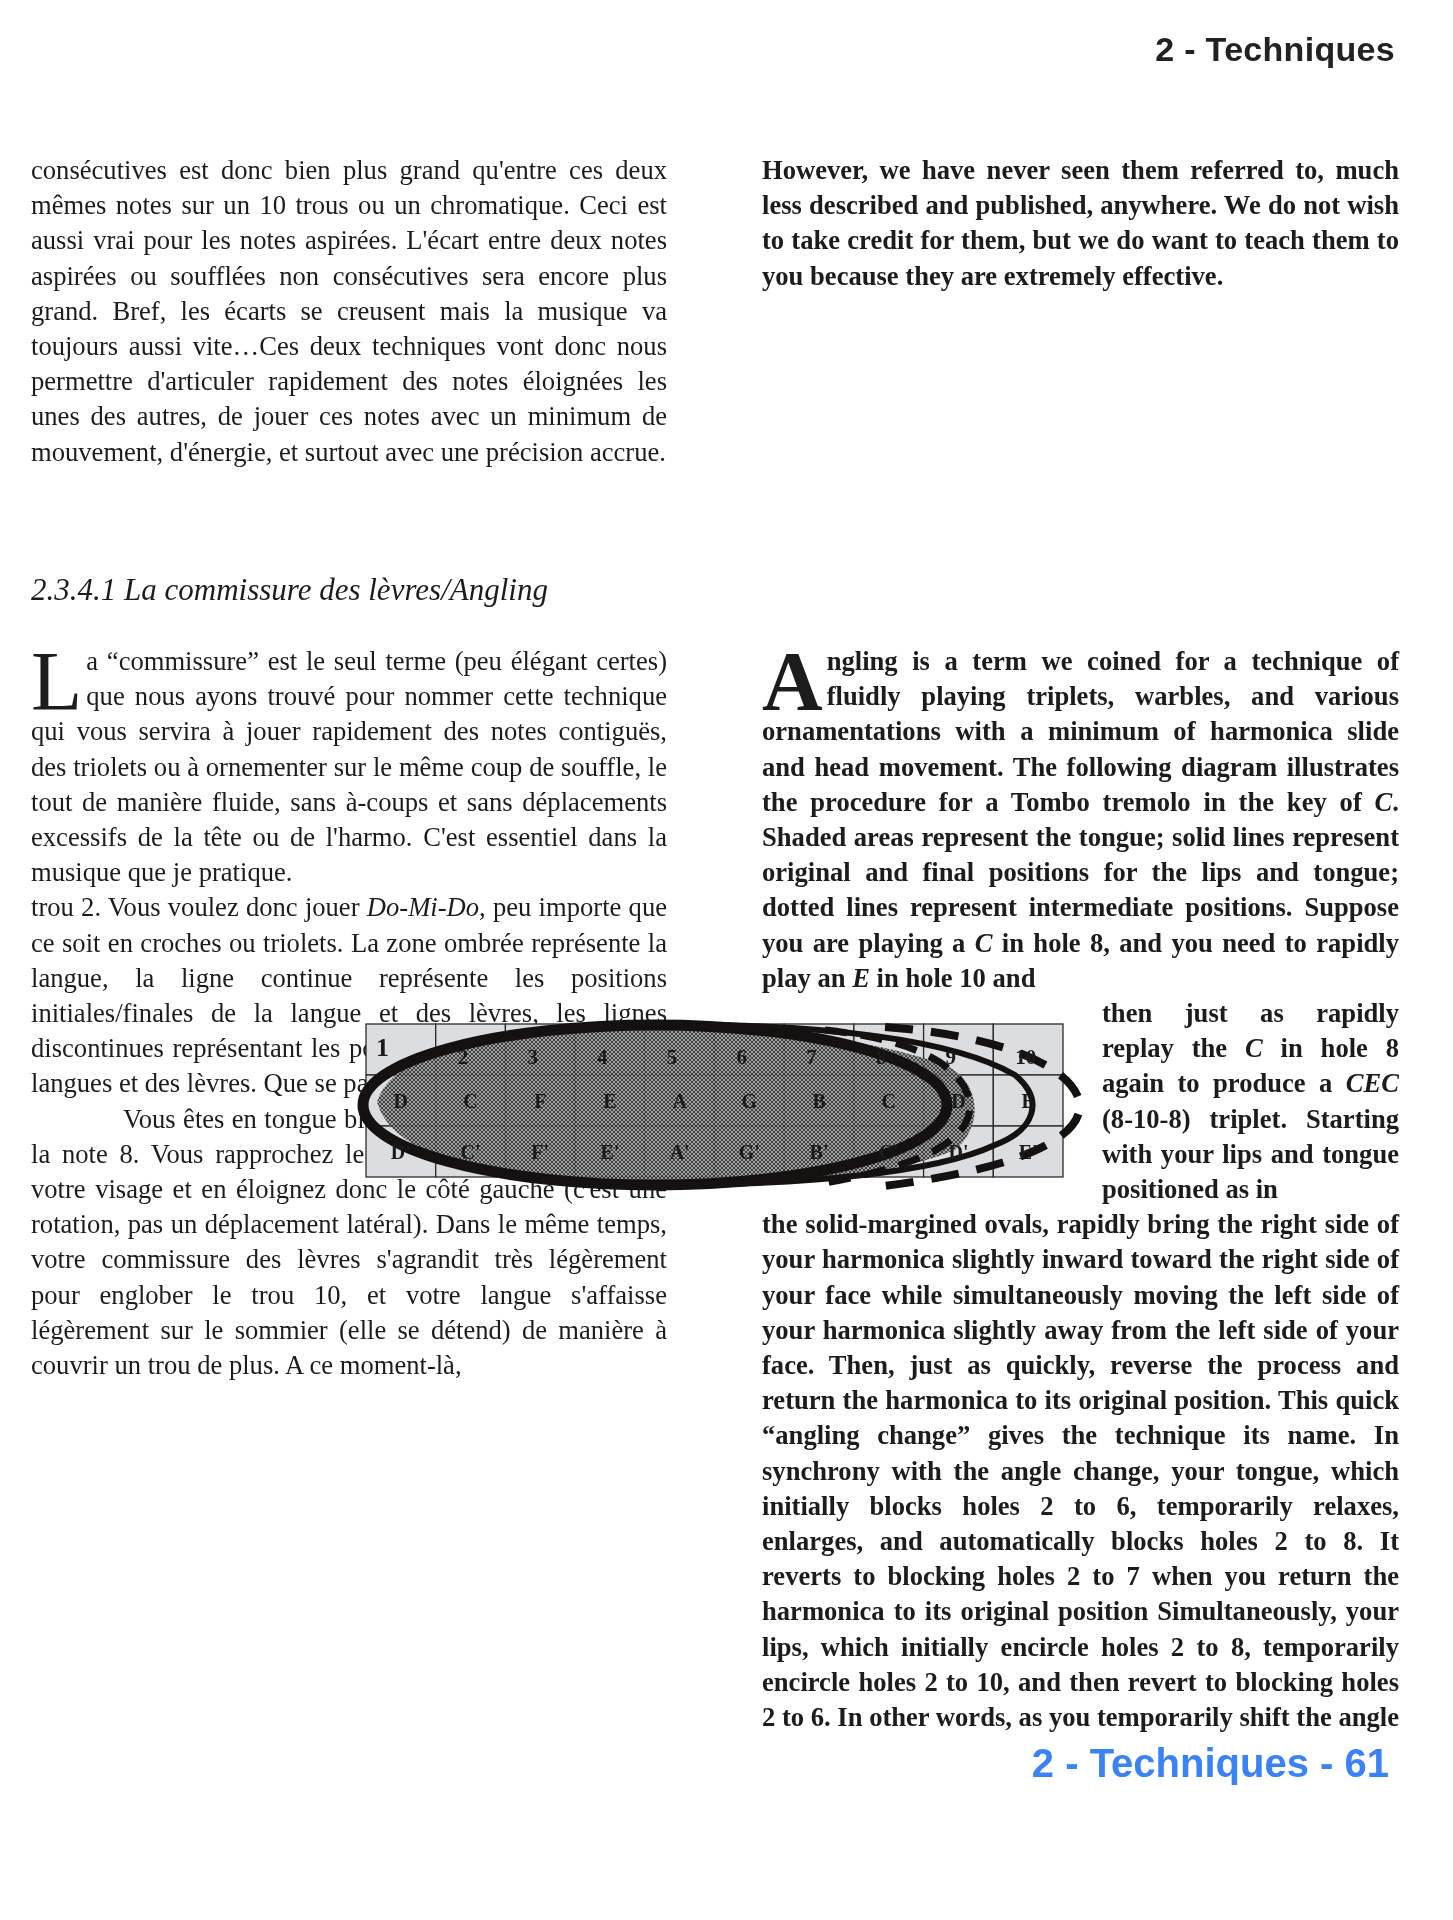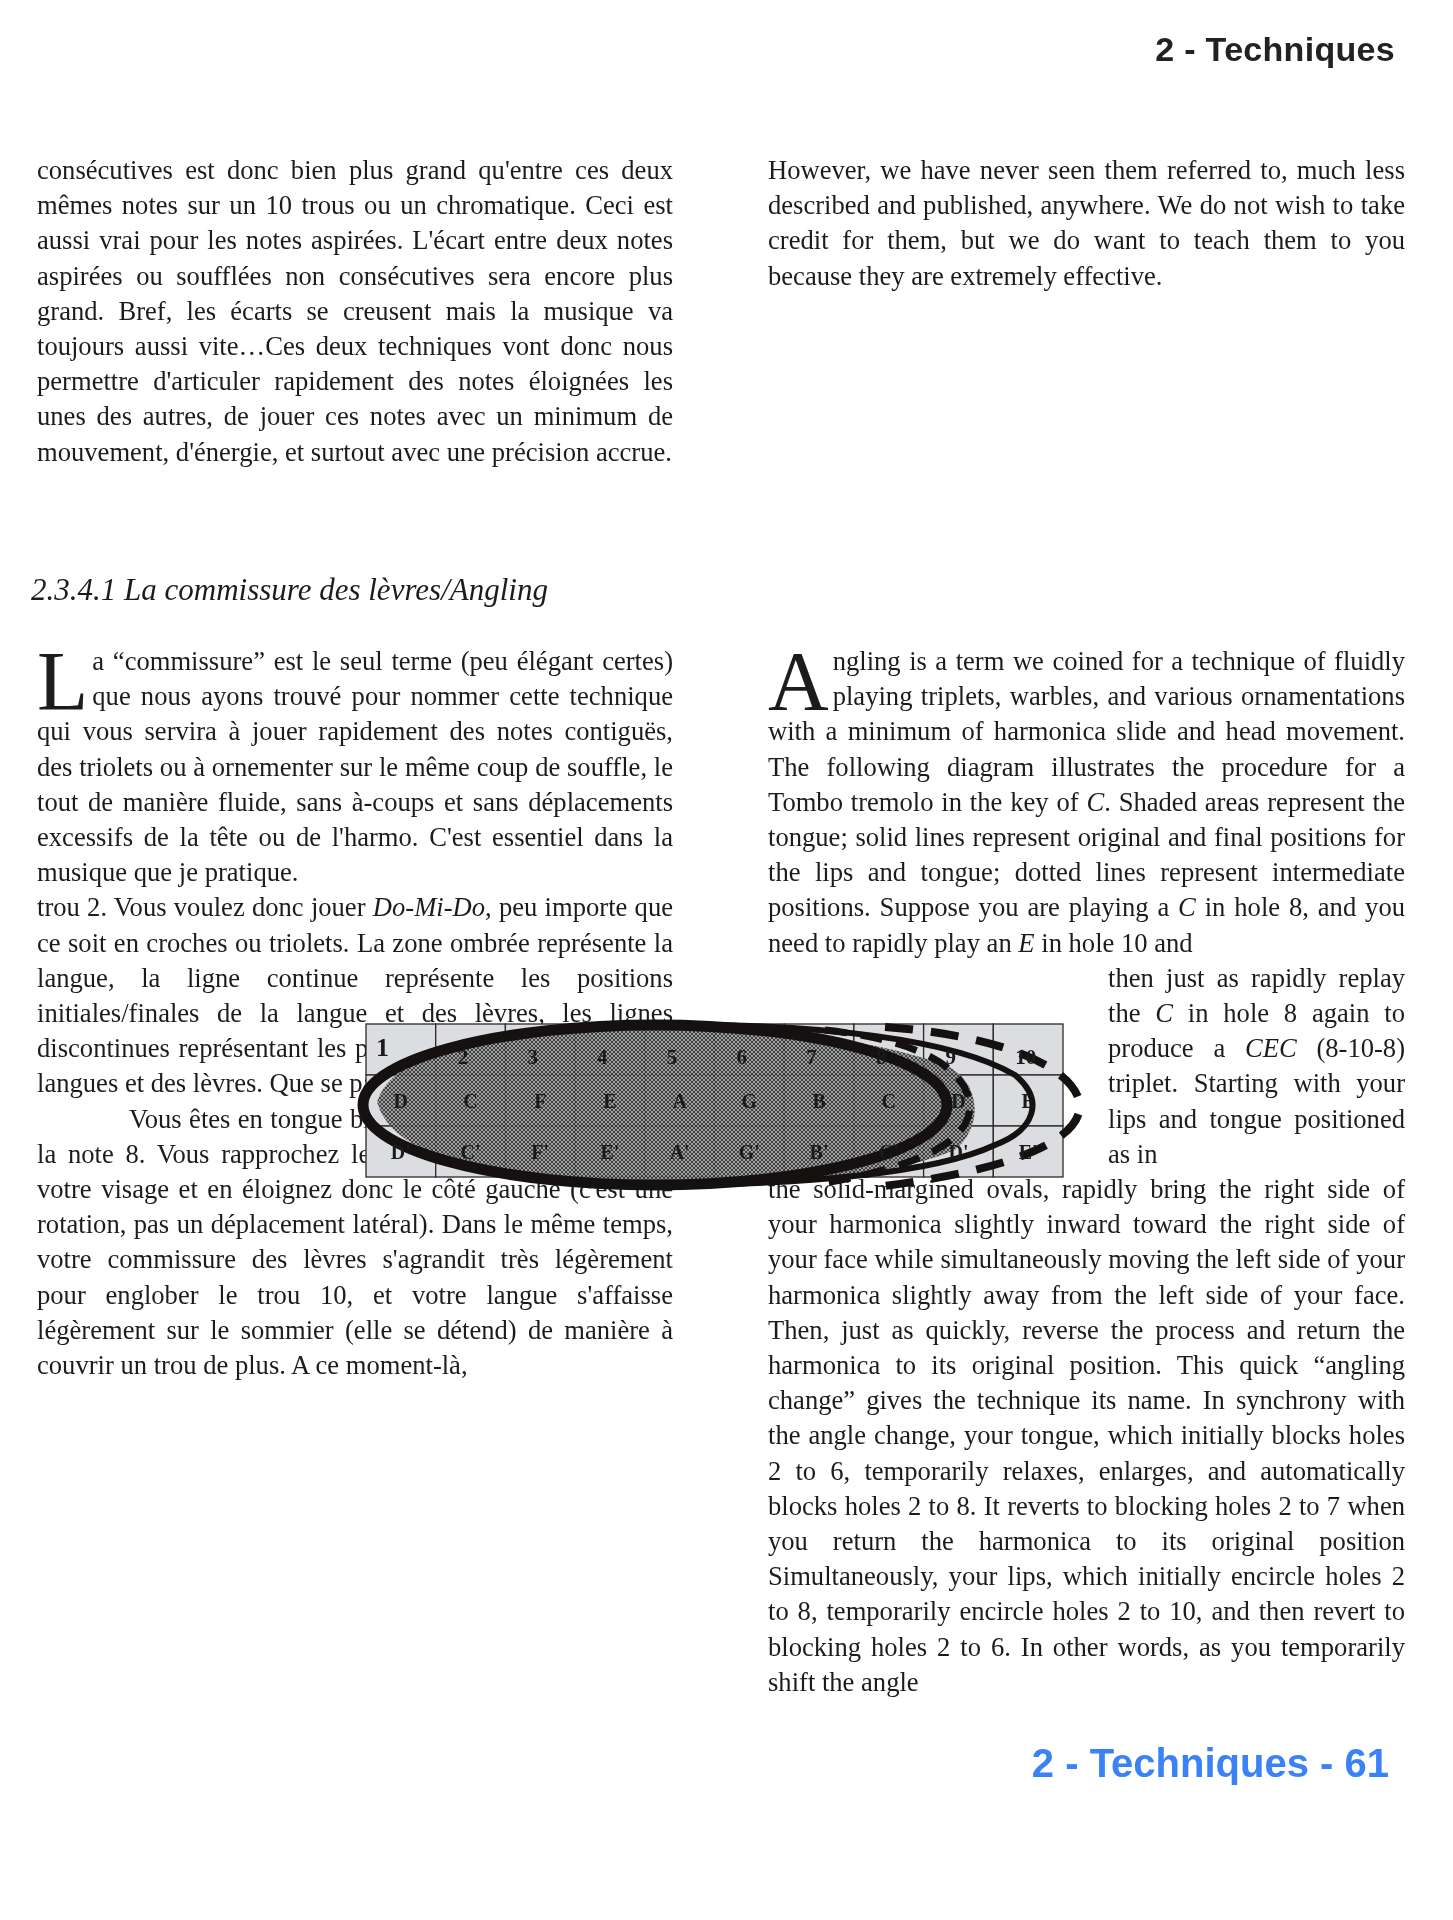--- a/index.html
+++ b/index.html
@@ -4,24 +4,24 @@
 <style>
   html, body { margin:0; padding:0; background:#ffffff; }
   body { width:1453px; height:1920px; position:relative; overflow:hidden;
          font-family:"Liberation Serif","DejaVu Serif",serif; color:#1c1c1c; }
   .running-head { position:absolute; right:58px; top:30px;
          font-family:"Liberation Sans","DejaVu Sans",sans-serif; font-weight:bold;
          font-size:34px; color:#222; letter-spacing:0.3px; }
   .folio { position:absolute; right:64px; top:1741px;
          font-family:"Liberation Sans","DejaVu Sans",sans-serif; font-weight:bold;
          font-size:40px; color:#3b82f6; }
-  .col { position:absolute; font-size:26.6px; line-height:35.2px; text-align:justify;margin-left:6px; }
+  .col { position:absolute; font-size:26.6px; line-height:35.2px; text-align:justify; }
   .col p { margin:0; }
   .left { left:31px; width:636px; }
-  .right { left:762px; width:637px; }
+  .right { left:762px; width:637px;font-weight:bold; }
   .indent { text-indent:92px; }
   .heading { position:absolute; left:31px; top:572px; font-style:italic; font-size:31px; }
   .dropcap { float:left; font-size:84px; line-height:64px; margin:6px 4px 0 0; }
   .drop-para { position:relative; }
   .wrapL { float:left; width:305px; text-align:justify; }
   .wrapR-spacer { float:left; width:340px; height:176px; }
   .wrapR { overflow:hidden; text-align:justify; }
   .clear { clear:both; }
   #diagram { position:absolute; left:355px; top:1005px; width:730px; height:200px; }
   .cell-text { font-family:"Liberation Serif","DejaVu Serif",serif; font-weight:bold; }

